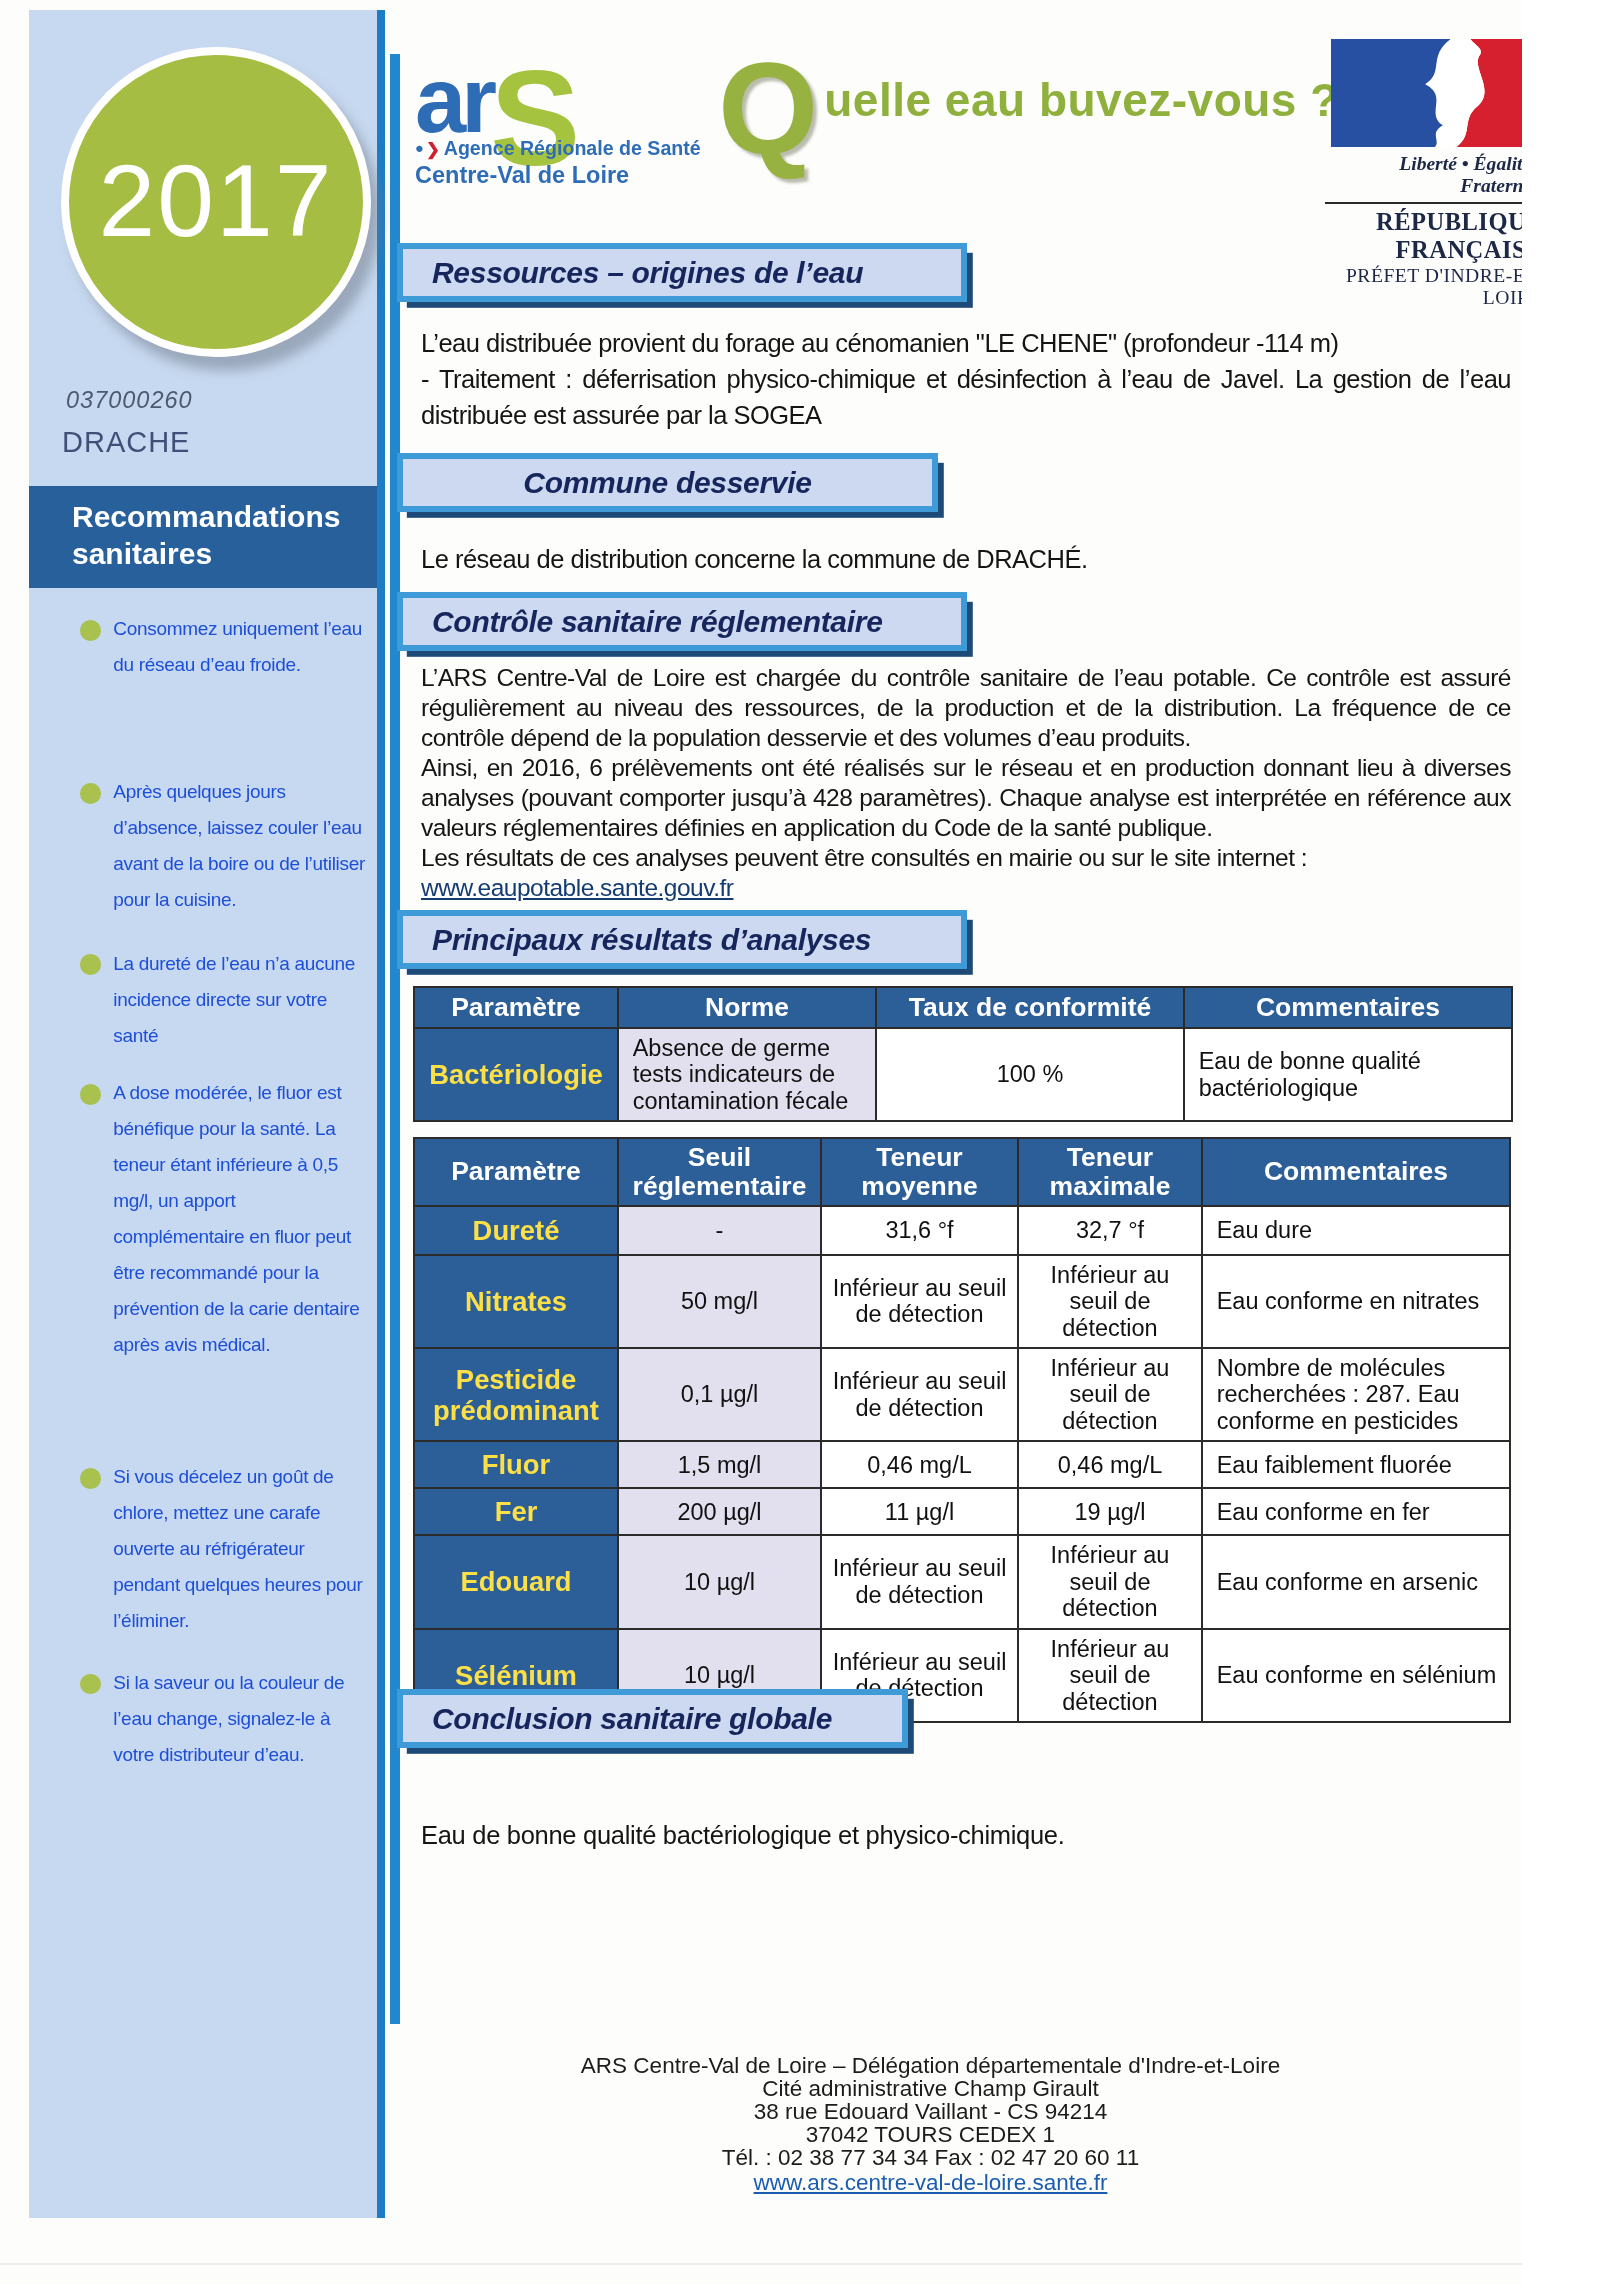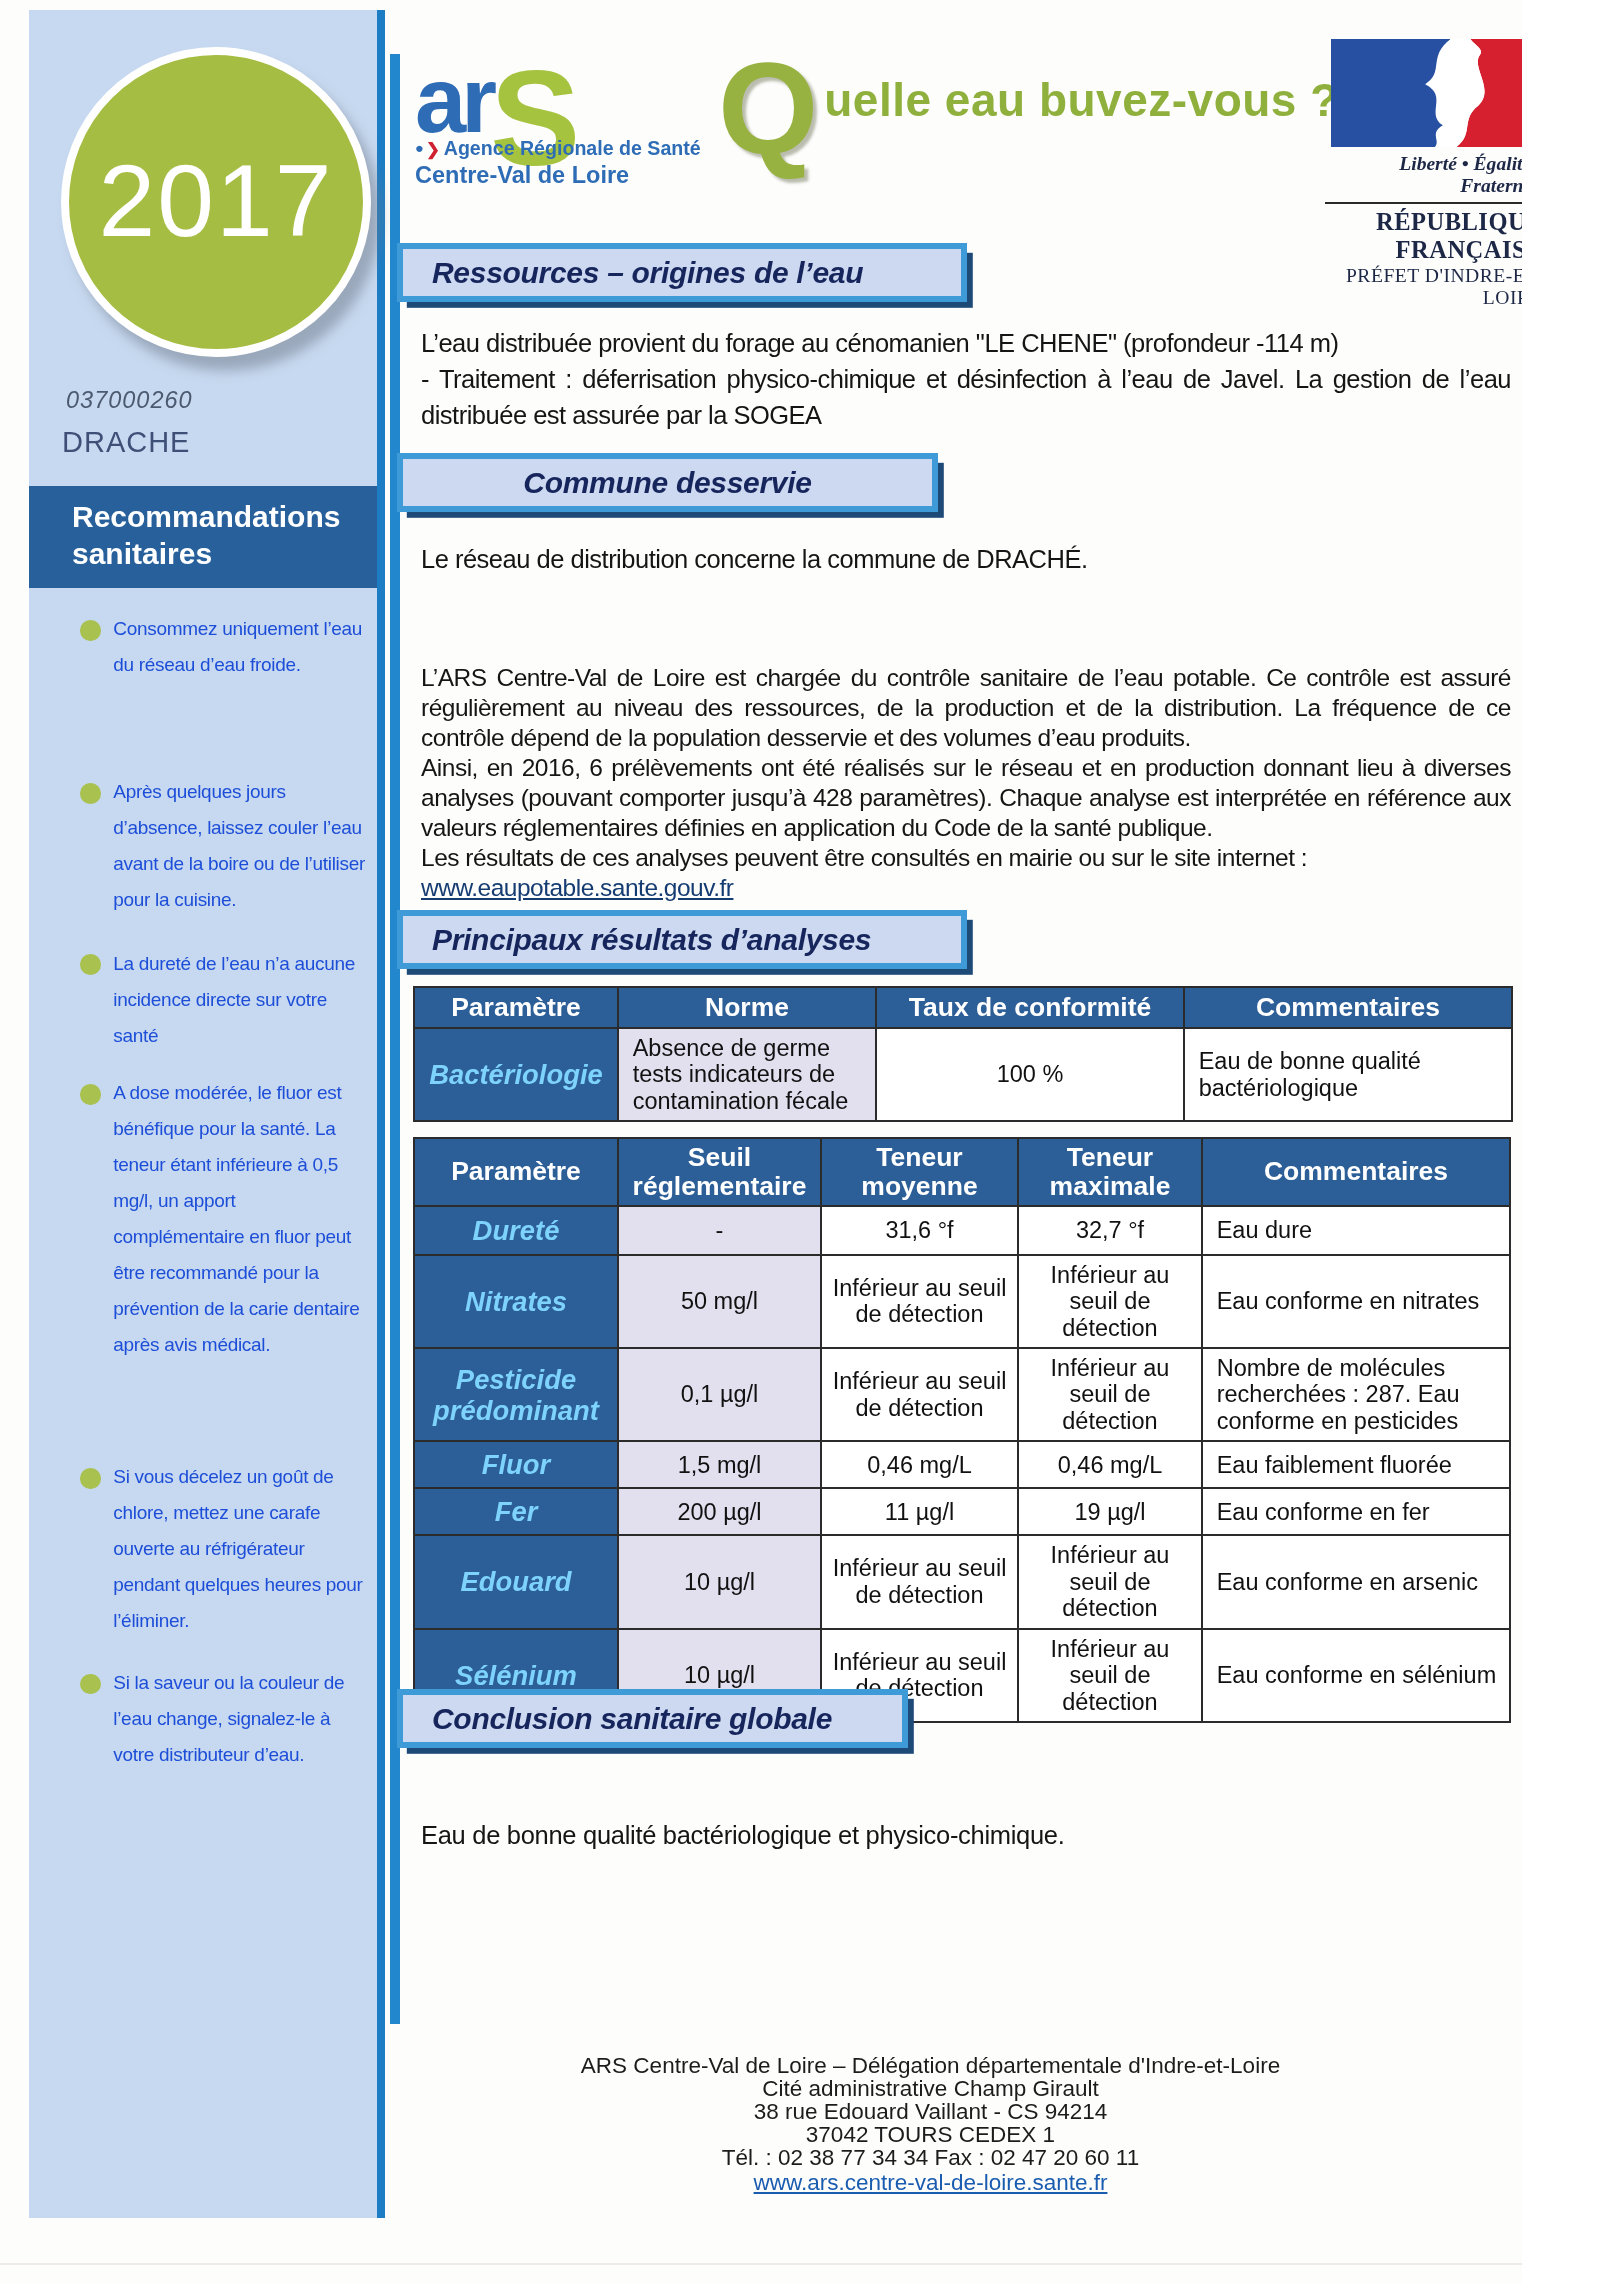--- a/index.html
+++ b/index.html
@@ -106,21 +106,21 @@
   #conclusion-body { position:absolute; left:421px; top:1821px; font-size:25.5px; letter-spacing:-0.3px; }
 
   
   table { position:absolute; left:413px; border-collapse:collapse; table-layout:fixed; background:#fff; }
   th, td { border:2px solid #2b2b2b; box-sizing:border-box; }
   th {
     background:#2c5e97; color:#ffffff; font-size:26.5px; font-weight:bold;
     text-align:center; padding:3.9px 2px; line-height:29px;
   }
   td { font-size:23.5px; line-height:26.5px; text-align:center; padding:5.9px 5.9px; color:#111; }
-  td.param { background:#2c5e97; color:#7dd3fc; font-weight:bold; font-size:27.4px; line-height:31px;font-style:italic; }
+  td.param { background:#2c5e97; color:#fde047; font-weight:bold; font-size:27.4px; line-height:31px; }
   td.lav { background:#e2dfee; }
   td.left { text-align:left; padding-left:13.7px; }
   #table1 { top:986px; width:1098px; }
   #table1 th { height:41px; padding:2px; }
   #table1 td { height:90px; }
   #table2 { top:1137px; width:1096px; }
   #table2 th { height:61px; }
 
   
   .footer { position:absolute; left:470px; top:2054px; width:921px; text-align:center;
@@ -204,20 +204,23 @@
   <div class="para" id="para-ressources">
     <div>L’eau distribuée provient du forage au cénomanien "LE CHENE" (profondeur -114 m)</div>
     <div>- Traitement : déferrisation physico-chimique et désinfection à l’eau de Javel. La gestion de l’eau distribuée est assurée par la SOGEA</div>
   </div>
 
   <div class="sec-box sec-centered" id="sec-commune">
     <span class="sec-title">Commune desservie</span>
   </div>
   <div class="para" id="para-commune">Le réseau de distribution concerne la commune de DRACHÉ.</div>
 
+  <div class="sec-box" id="sec-controle">
+    <span class="sec-title">Contrôle sanitaire réglementaire</span>
+  </div>
   <div class="para" id="para-controle">
     <p>L’ARS Centre-Val de Loire est chargée du contrôle sanitaire de l’eau potable. Ce contrôle est assuré régulièrement au niveau des ressources, de la production et de la distribution. La fréquence de ce contrôle dépend de la population desservie et des volumes d’eau produits.</p>
     <p>Ainsi, en 2016, 6 prélèvements ont été réalisés sur le réseau et en production donnant lieu à diverses analyses (pouvant comporter jusqu’à 428 paramètres). Chaque analyse est interprétée en référence aux valeurs réglementaires définies en application du Code de la santé publique.</p>
     <p>Les résultats de ces analyses peuvent être consultés en mairie ou sur le site internet :</p>
     <a class="weblink" href="#">www.eaupotable.sante.gouv.fr</a>
   </div>
 
   <div class="sec-box" id="sec-resultats">
     <span class="sec-title">Principaux résultats d’analyses</span>
   </div>

